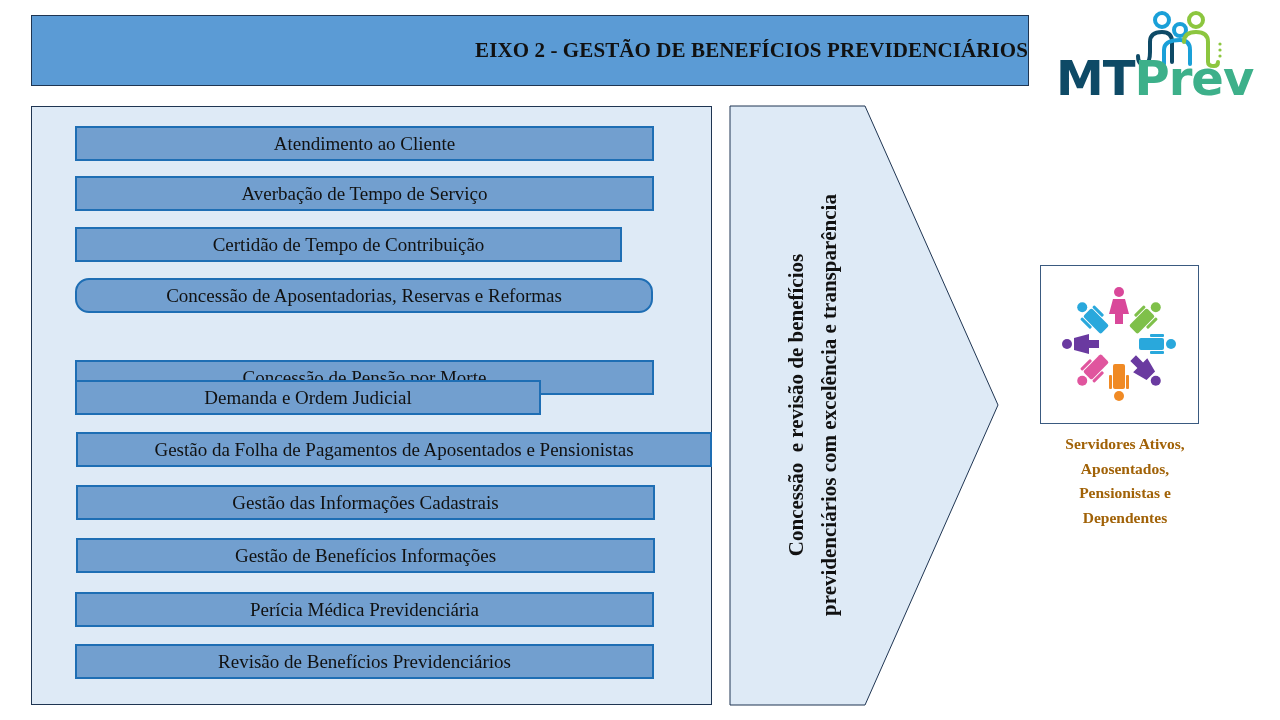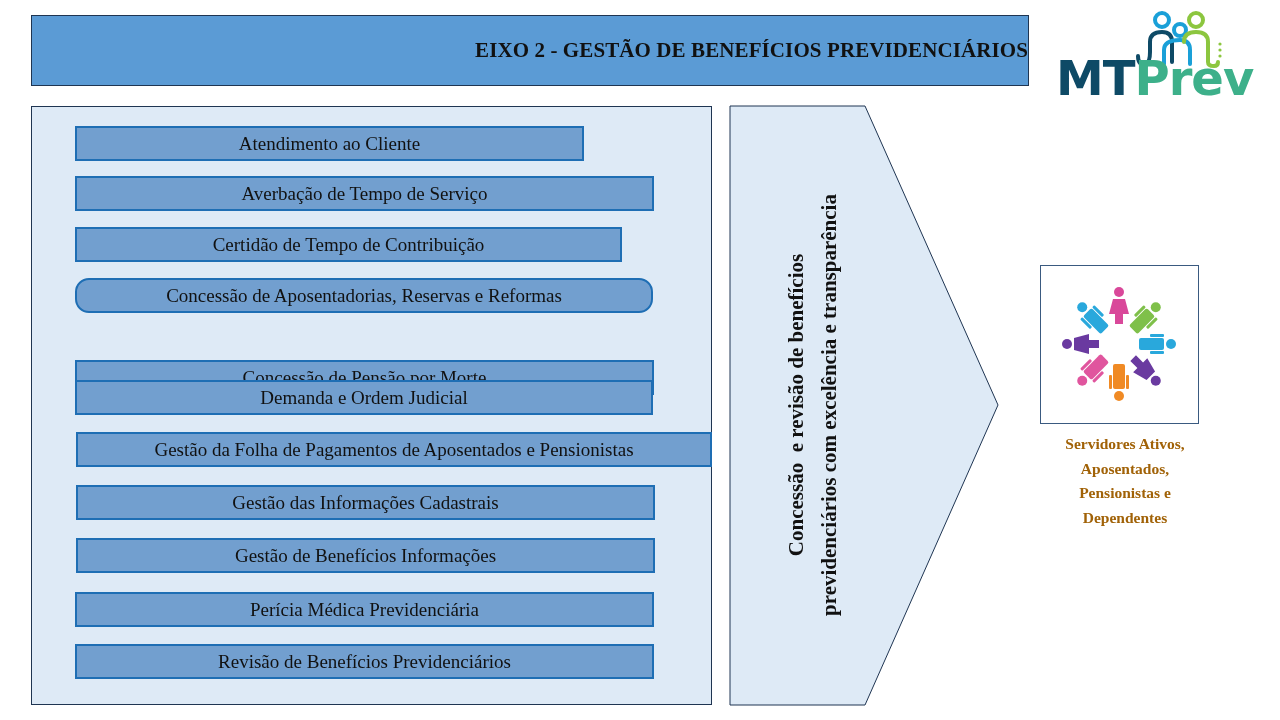--- a/index.html
+++ b/index.html
@@ -81,26 +81,26 @@
     <circle cx="92" cy="38" r="1.6" fill="#8cc63f"></circle>
     <circle cx="92" cy="44" r="1.6" fill="#8cc63f"></circle>
     <circle cx="92" cy="50" r="1.6" fill="#8cc63f"></circle>
   </svg>
   <div class="logo-text">
     <span class="logo-mt">MT</span><span class="logo-prev">Prev</span>
   </div>
 </div>
 
 <div class="panel"></div>
-<div class="item" style="left:75px; top:126px; width:509px;">Atendimento ao Cliente</div>
+<div class="item" style="left:75px; top:126px; width:579px;">Atendimento ao Cliente</div>
 <div class="item" style="left:75px; top:176px; width:579px;">Averbação de Tempo de Serviço</div>
 <div class="item" style="left:75px; top:227px; width:547px;">Certidão de Tempo de Contribuição</div>
 <div class="item" style="left:75px; top:278px; width:578px;border-radius:14px;">Concessão de Aposentadorias, Reservas e Reformas</div>
 <div class="item" style="left:75px; top:328px; width:579px;margin-top:32px;">Concessão de Pensão por Morte</div>
-<div class="item" style="left:75px; top:380px; width:578px;">Demanda e Ordem Judicial</div>
+<div class="item" style="left:75px; top:380px; width:466px;">Demanda e Ordem Judicial</div>
 <div class="item" style="left:76px; top:432px; width:636px;">Gestão da Folha de Pagamentos de Aposentados e Pensionistas</div>
 <div class="item" style="left:76px; top:485px; width:579px;">Gestão das Informações Cadastrais</div>
 <div class="item" style="left:76px; top:538px; width:579px;">Gestão de Benefícios Informações</div>
 <div class="item" style="left:75px; top:592px; width:579px;">Perícia Médica Previdenciária</div>
 <div class="item" style="left:75px; top:644px; width:579px;">Revisão de Benefícios Previdenciários</div>
 
 <svg class="chevron" width="272" height="602" viewBox="0 0 272 602">
   <polygon points="1,1 136,1 269,300 136,600 1,600" fill="#deeaf6" stroke="#1f3552" stroke-width="1"></polygon>
 </svg>
 <div class="chevron-text">

